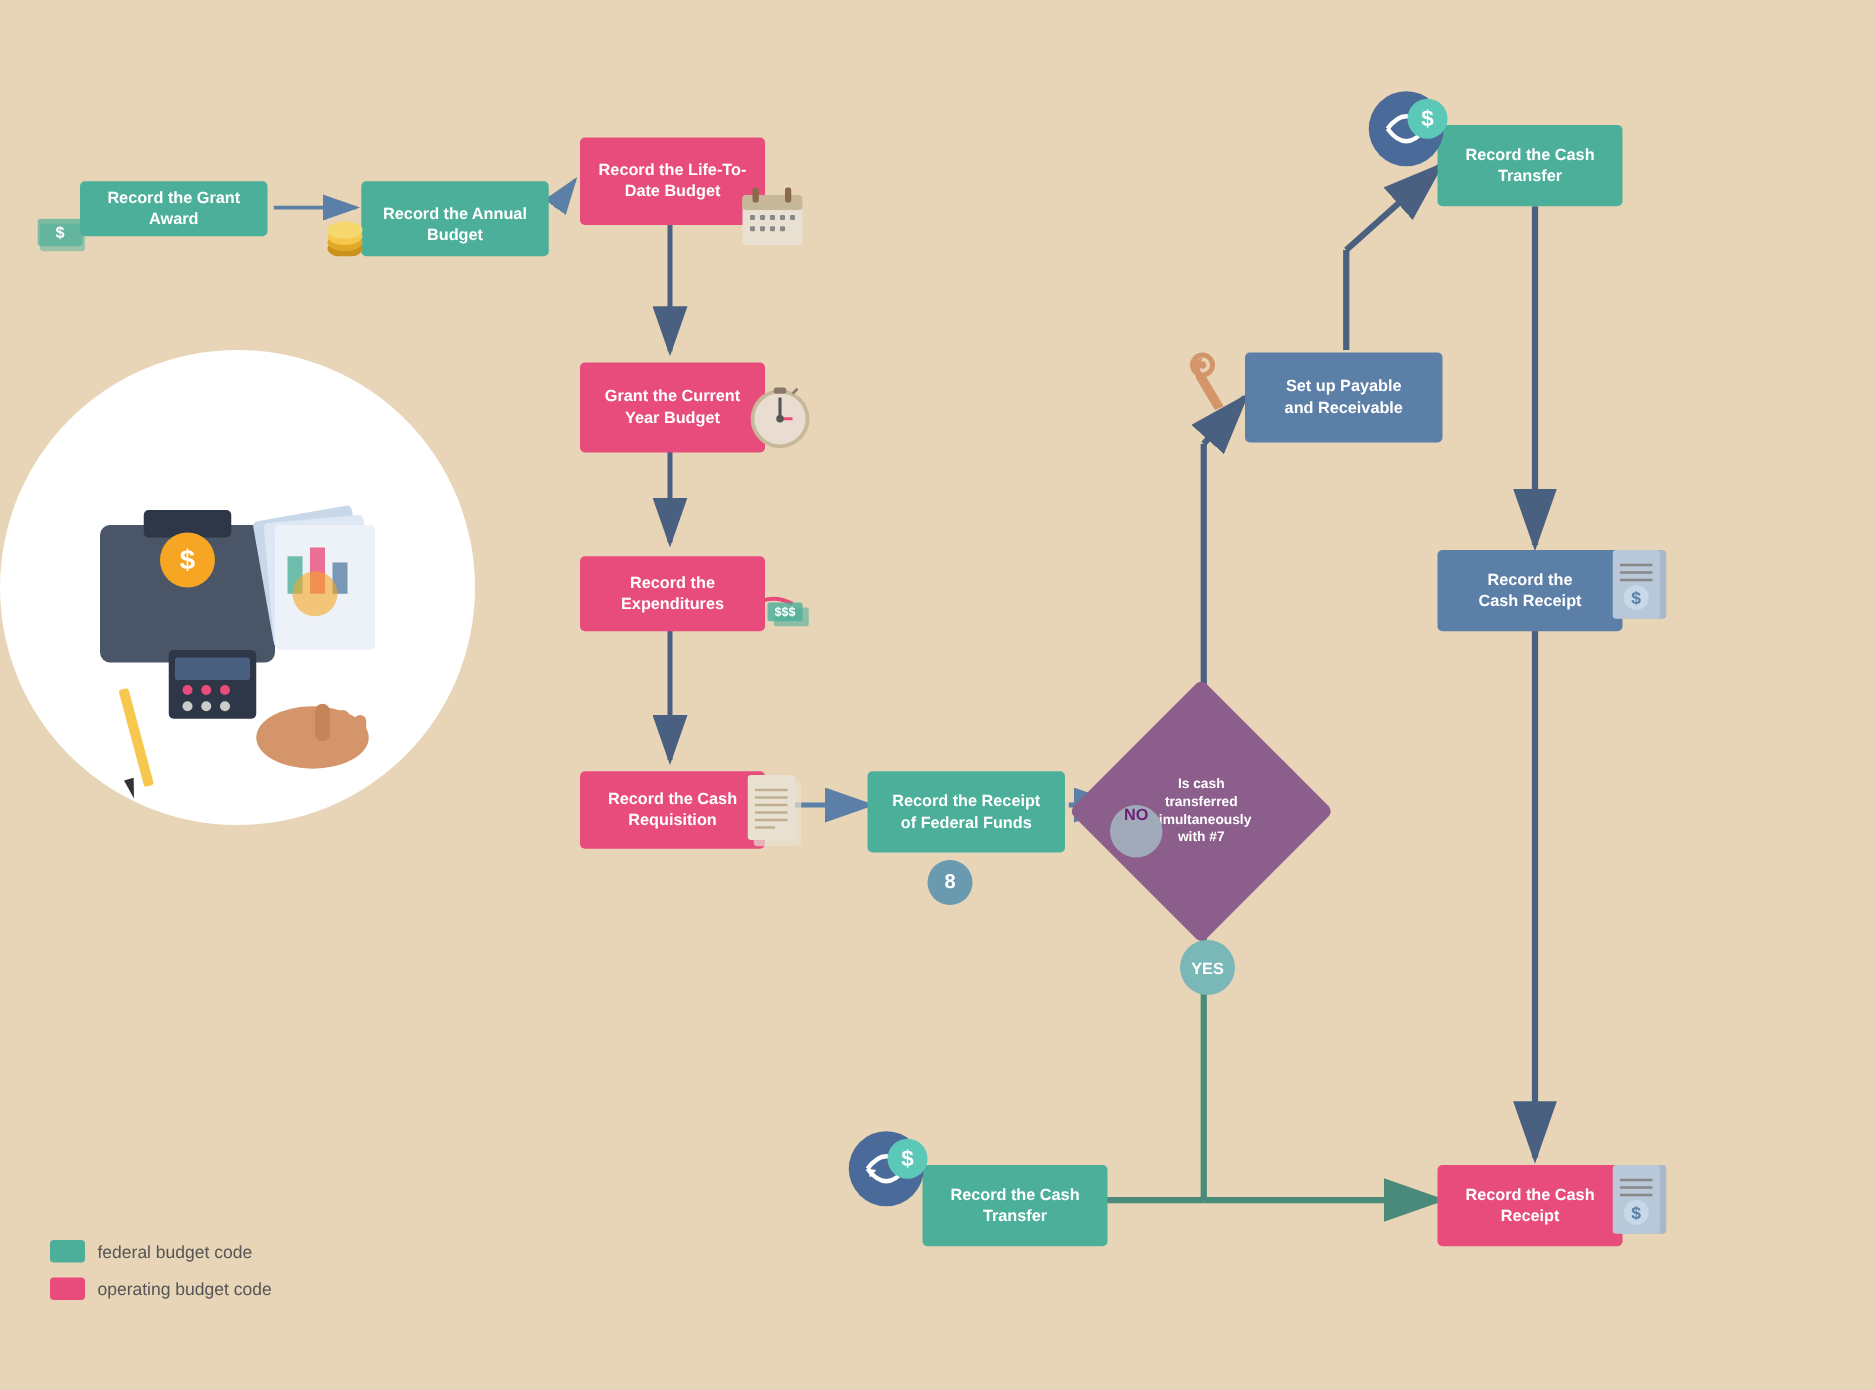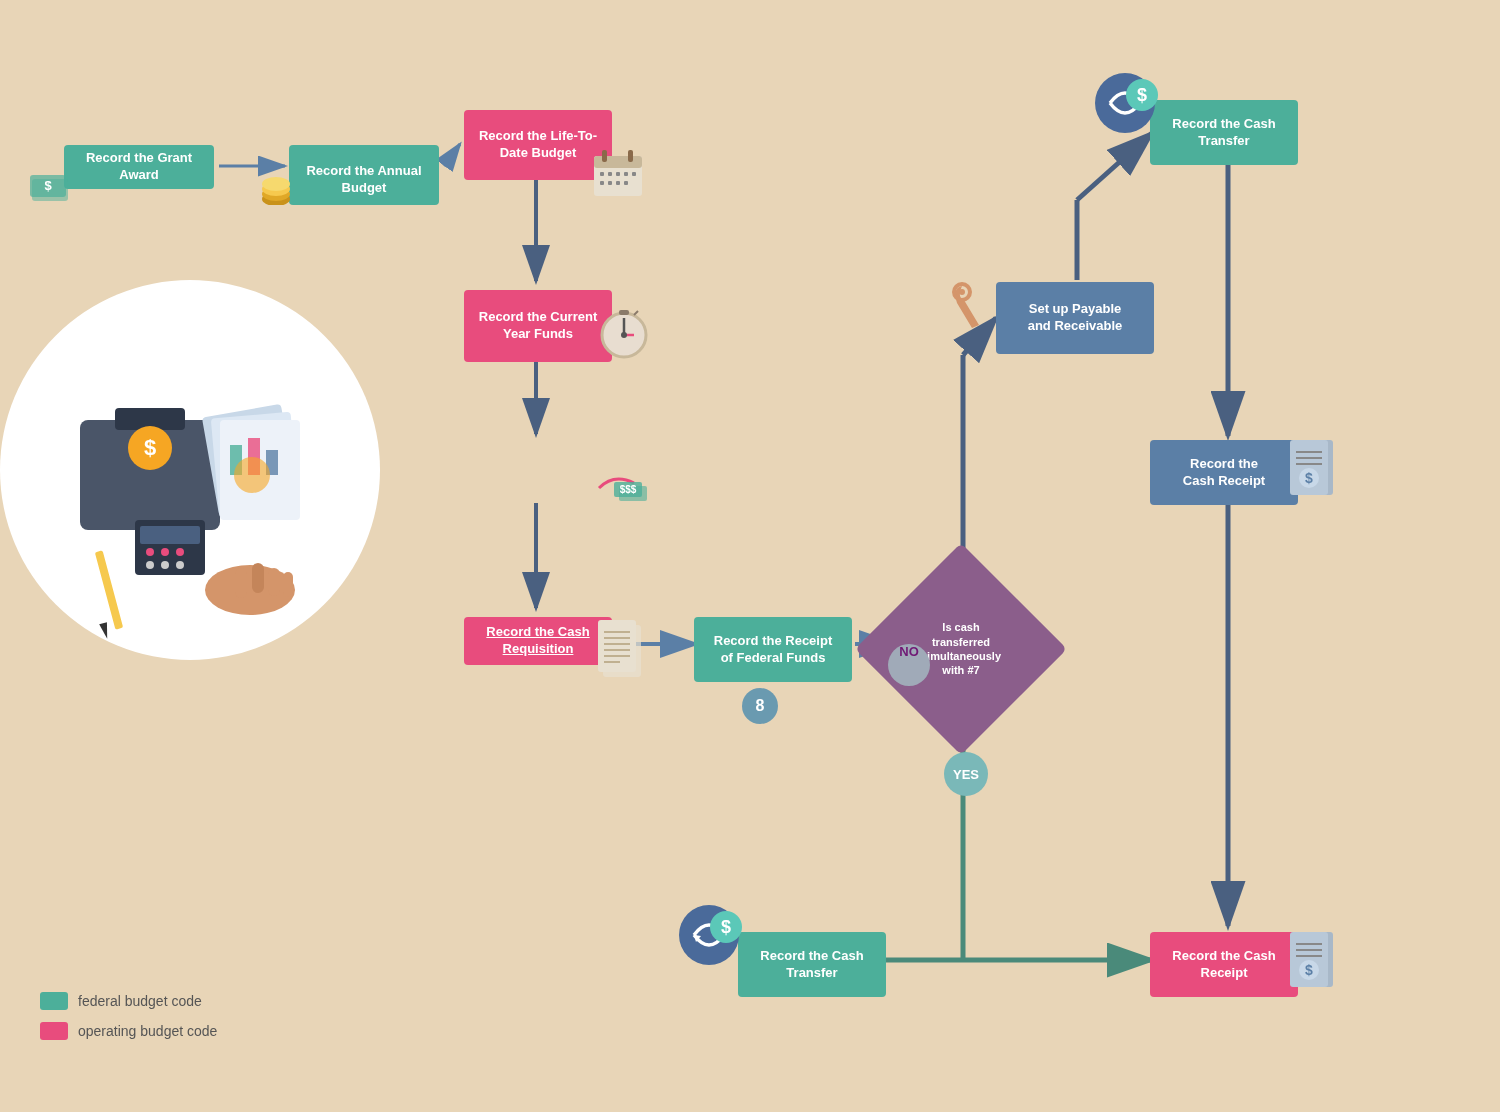--- a/index.html
+++ b/index.html
@@ -241,46 +241,49 @@
       <rect x="32" y="24" width="4" height="4" rx="1" fill="#888"></rect>
       <rect x="40" y="24" width="4" height="4" rx="1" fill="#888"></rect>
       <rect x="8" y="33" width="4" height="4" rx="1" fill="#888"></rect>
       <rect x="16" y="33" width="4" height="4" rx="1" fill="#888"></rect>
       <rect x="24" y="33" width="4" height="4" rx="1" fill="#888"></rect>
       <rect x="32" y="33" width="4" height="4" rx="1" fill="#888"></rect>
     </svg>
   </div>
 
   <div class="node node-pink" style="left:464px; top:290px; width:148px; height:72px;">
-    <span>Record the Current Year Funds</span>
+    <span>Grant the Current Year Budget</span>
   </div>
 
   <div style="position:absolute; left:596px; top:300px;">
     <svg width="55" height="60">
       <circle cx="28" cy="35" r="22" fill="#e8ddd0"></circle>
       <circle cx="28" cy="35" r="22" fill="none" stroke="#c8b89a" stroke-width="3"></circle>
       <line x1="28" y1="35" x2="28" y2="18" stroke="#555" stroke-width="2.5"></line>
       <line x1="28" y1="35" x2="38" y2="35" stroke="#e84c7d" stroke-width="2.5"></line>
       <circle cx="28" cy="35" r="3" fill="#555"></circle>
       <rect x="23" y="10" width="10" height="5" rx="2" fill="#8a7a6a"></rect>
       <line x1="38" y1="15" x2="42" y2="11" stroke="#8a7a6a" stroke-width="2"></line>
     </svg>
   </div>
 
+  <div class="node node-pink" style="left:464px; top:445px; width:148px; height:60px;">
+    <span>Record the Expenditures</span>
+  </div>
 
   <div style="position:absolute; left:594px; top:458px;">
     <svg width="60" height="45">
       <path d="M5 30 Q20 15 40 25" stroke="#e84c7d" stroke-width="3" fill="none" marker-end="url(#arr-red)"></path>
       <rect x="25" y="28" width="28" height="15" rx="2" fill="#4caf9a" opacity="0.6"></rect>
       <rect x="20" y="24" width="28" height="15" rx="2" fill="#4caf9a" opacity="0.8"></rect>
       <text x="34" y="35" text-anchor="middle" fill="white" font-size="10" font-weight="bold">$$$</text>
     </svg>
   </div>
 
-  <div class="node node-pink" style="left:464px; top:617px; width:148px; height:48px;text-decoration:underline;">
+  <div class="node node-pink" style="left:464px; top:617px; width:148px; height:62px;">
     <span>Record the Cash Requisition</span>
   </div>
 
   <div style="position:absolute; left:598px; top:620px;">
     <svg width="55" height="65">
       <rect x="5" y="5" width="38" height="52" rx="3" fill="#e8e0d0" opacity="0.7"></rect>
       <rect x="0" y="0" width="38" height="52" rx="3" fill="#e8e0d0"></rect>
       <line x1="6" y1="12" x2="32" y2="12" stroke="#c0b090" stroke-width="2"></line>
       <line x1="6" y1="18" x2="32" y2="18" stroke="#c0b090" stroke-width="2"></line>
       <line x1="6" y1="24" x2="32" y2="24" stroke="#c0b090" stroke-width="2"></line>

